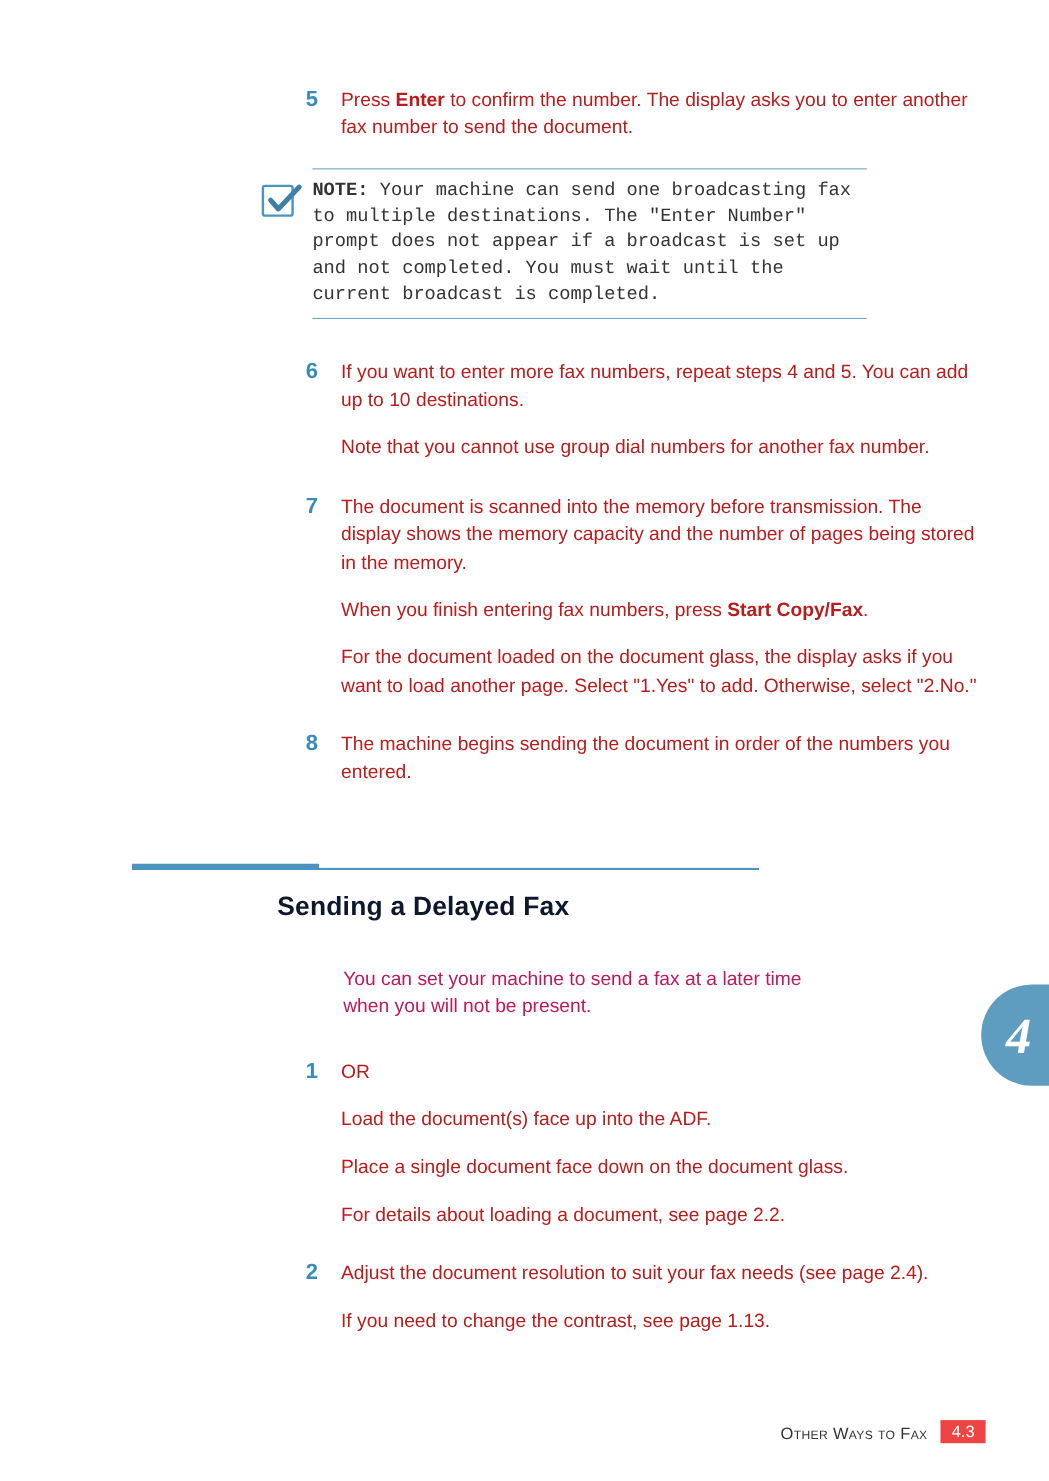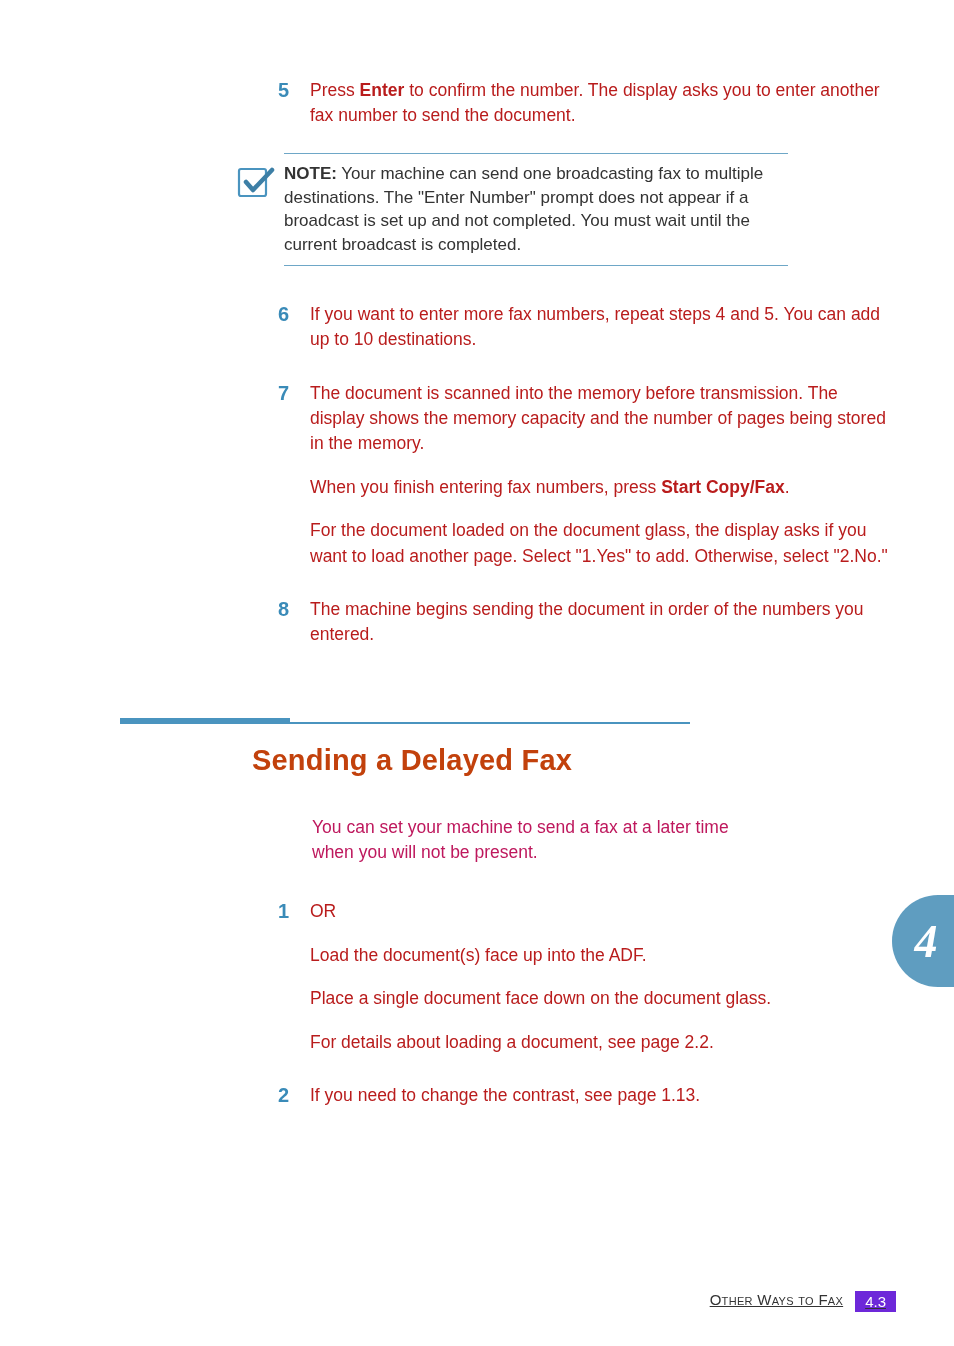--- a/index.html
+++ b/index.html
@@ -45,20 +45,21 @@
   }
   .note-rule {
     height: 1px;
     background: #6ea7c7;
     margin-left: 56px;
   }
   .note-content {
     display: flex;
     align-items: flex-start;
     padding: 8px 0;
+    font-family: Liberation Mono, monospace;
   }
   .note-icon {
     width: 56px;
     flex-shrink: 0;
     display: flex;
     align-items: flex-start;
     justify-content: center;
     padding-top: 2px;
   }
   .note-text {
@@ -67,23 +68,23 @@
     color: #333;
   }
   .note-label { font-variant: small-caps; font-weight: bold; }
   .section-divider {
     margin: 70px 0 20px 60px;
     width: 570px;
     height: 6px;
     display: block;
   }
   .section-heading {
-    font-size: 29px;
+    font-size: 24px;
     font-weight: bold;
-    color: #c2410c;
+    color: #0f172a;
     margin: 18px 0 38px 192px;
     letter-spacing: 0.2px;
   }
   .intro-para {
     font-size: 17.5px;
     line-height: 1.45;
     color: #be185d;
     margin: 0 0 34px 252px;
     max-width: 430px;
   }
@@ -106,32 +107,31 @@
     font-style: italic;
     font-weight: bold;
     font-family: Georgia, 'Times New Roman', serif;
     padding-left: 6px;
   }
   .footer {
     position: absolute;
     bottom: 34px;
     right: 58px;
     display: flex;
-    align-items: flex-start;
+    align-items: flex-end;
     gap: 12px;
-    text-decoration: underline;
   }
   .footer-label {
     font-variant: small-caps;
     font-size: 15px;
     color: #333;
     letter-spacing: 0.3px;
   }
   .footer-badge {
-    background: #6d28d9;
+    background: #ef4444;
     color: #fff;
     font-size: 15px;
     padding: 2px 10px;
   }
 </style>
 </head>
 <body>
 
 <div class="page">
 
@@ -155,20 +155,21 @@
         <span class="note-label">NOTE:</span><span> Your machine can send one broadcasting fax to multiple destinations. The "Enter Number" prompt does not appear if a broadcast is set up and not completed. You must wait until the current broadcast is completed.</span>
       </div>
     </div>
     <div class="note-rule"></div>
   </div>
 
   <div class="step-row wide" style="margin-bottom:28px;">
     <div class="step-num">6</div>
     <div class="step-body">
       <p>If you want to enter more fax numbers, repeat steps 4 and 5. You can add up to 10 destinations.</p>
+      <p>Note that you cannot use group dial numbers for another fax number.</p>
     </div>
   </div>
 
   <div class="step-row wide" style="margin-bottom:28px;">
     <div class="step-num">7</div>
     <div class="step-body">
       <p>The document is scanned into the memory before transmission. The display shows the memory capacity and the number of pages being stored in the memory.</p>
       <p>When you finish entering fax numbers, press <b>Start Copy/Fax</b>.</p>
       <p>For the document loaded on the document glass, the display asks if you want to load another page. Select "1.Yes" to add. Otherwise, select "2.No."</p>
     </div>
@@ -196,20 +197,21 @@
       <p>OR</p>
       <p>Load the document(s) face up into the ADF.</p>
       <p>Place a single document face down on the document glass.</p>
       <p>For details about loading a document, see page 2.2.</p>
     </div>
   </div>
 
   <div class="step-row wide">
     <div class="step-num">2</div>
     <div class="step-body">
+      <p>Adjust the document resolution to suit your fax needs (see page 2.4).</p>
       <p>If you need to change the contrast, see page 1.13.</p>
     </div>
   </div>
 
   <div class="chapter-tab">
     <span class="chapter-tab-num">4</span>
   </div>
 
   <div class="footer">
     <span class="footer-label">Other Ways to Fax</span>

